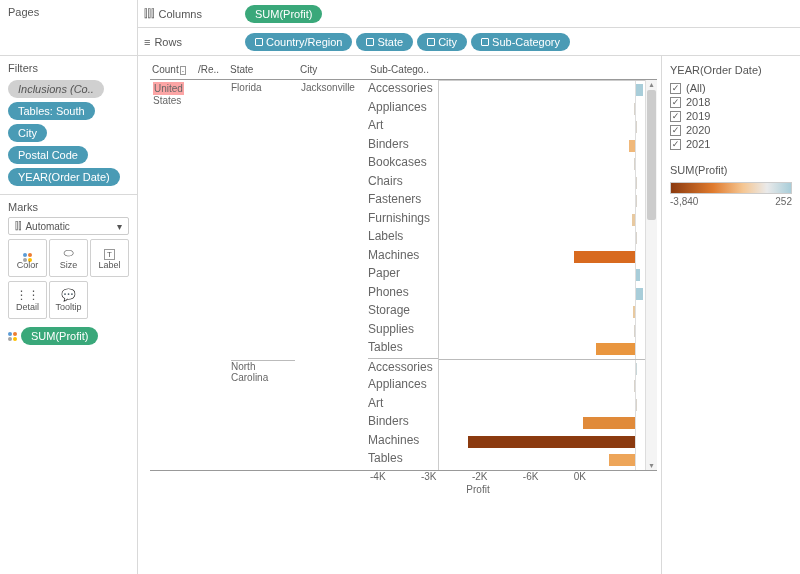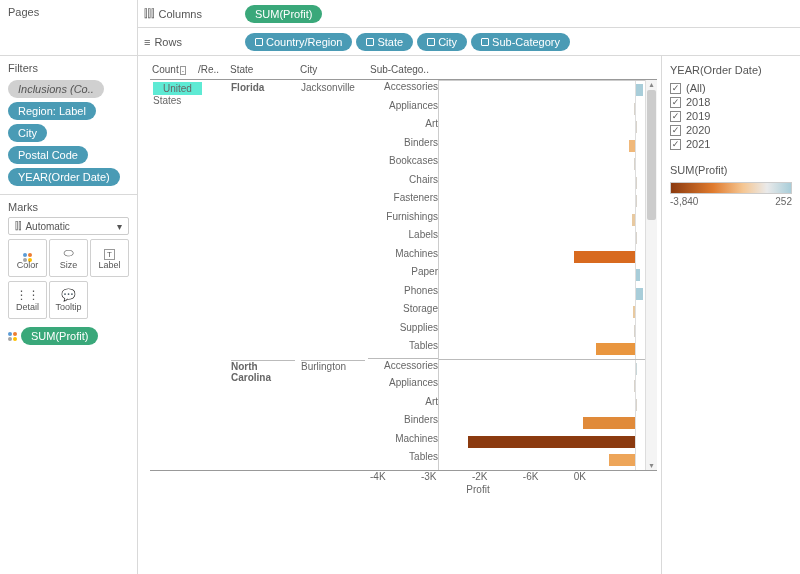--- a/index.html
+++ b/index.html
@@ -23,21 +23,21 @@
 .shelf-pill.green { background: #3aa87a; }
 .shelf-pill .box { width: 8px; height: 8px; border: 1px solid #fff; border-radius: 1px; display: inline-block; }
 .content { display: flex; flex: 1; }
 .viz { flex: 1; padding: 8px 4px 8px 12px; border-right: 1px solid #d9d9d9; display: flex; flex-direction: column; }
 .sheet-title { font-size: 16px; color: #555; margin-bottom: 10px; font-weight: 400; }
 .headers { display: flex; border-bottom: 1px solid #999; font-size: 10px; color: #555; height: 16px; }
 .hcol { border-right: 1px solid transparent; padding: 0 2px; overflow: hidden; white-space: nowrap; }
 .body-area { display: flex; flex: 1; position: relative; overflow: hidden; }
 .rowlabels { display: flex; }
 .labcol { font-size: 10px; color: #666; padding: 2px 3px 0 3px; }
-.subcat { font-size: 10px; color: #666; text-align: right; }
+.subcat { font-size: 12px; color: #666; }
 .subcat div { height: 18.5px; padding-top: 1px; }
 .bars { position: relative; border-left: 1px solid #ccc; border-top: 1px solid #ccc; }
 .bar-row { height: 18.5px; position: relative; }
 .bar { position: absolute; top: 3px; height: 12px; }
 .axis { height: 28px; text-align: center; font-size: 10px; color: #666; border-top: 1px solid #999; position: relative; }
 .ticks { display: flex; justify-content: space-between; padding: 0 2px; }
 .axlabel { margin-top: 2px; text-align: center; }
 .city-sep { border-top: 1px solid #bbb; }
 .scroll { width: 12px; background: #f4f4f4; border-left: 1px solid #ddd; position: relative; }
 .scroll-thumb { position: absolute; top: 10px; left: 1px; right: 1px; height: 130px; background: #ccc; border-radius: 2px; }
@@ -56,21 +56,21 @@
 
 <div class="app">
   <div class="left-col">
     <div class="panel" style="height:56px">
       <div class="panel-title">Pages</div>
     </div>
     <div class="panel">
       <div class="panel-title">Filters</div>
       <div id="filter-pills">
           <div><span class="pill gray">Inclusions (Co..</span></div>
-          <div><span class="pill ">Region: Label</span></div>
+          <div><span class="pill ">Tables: South</span></div>
           <div><span class="pill ">City</span></div>
           <div><span class="pill ">Postal Code</span></div>
           <div><span class="pill ">YEAR(Order Date)</span></div>
         </div>
     </div>
     <div class="panel" style="flex:1;border-bottom:none">
       <div class="panel-title">Marks</div>
       <div class="dropdown">
         <span style="display:flex;align-items:center;gap:4px">
             <span>⫿⫿</span>
@@ -150,29 +150,28 @@
           <div class="headers" id="hdrs">
               <div class="hcol" style="width: 40px;">Count<span style="border:1px solid #999;font-size:7px;padding:0 1px;margin-left:1px">-</span></div>
               <div class="hcol" style="width: 38px; text-align: center;">/Re..</div>
               <div class="hcol" style="width: 70px;">State</div>
               <div class="hcol" style="width: 70px;">City</div>
               <div class="hcol" style="width: 70px;">Sub-Catego..</div>
               <div style="flex: 1 1 0%;"></div>
             </div>
           <div class="body-area" style="height:390px">
             <div class="rowlabels" id="rowlabels">
-                <div class="labcol" style="width: 78px;"><div style="background:#5eead4;padding:1px 10px;display:inline-block">United</div><div>States</div></div>
-                <div class="labcol" style="width: 70px; font-weight: bold;">
+                <div class="labcol" style="width: 78px;"><div style="background:#fca5a5;padding:1px 1px;display:inline-block">United</div><div>States</div></div>
+                <div class="labcol" style="width: 70px;">
                   <div style="white-space: pre-line; height: 277.5px;">Florida</div>
                   <div class="city-sep" style="white-space: pre-line; height: 111px;">North
 Carolina</div>
                 </div>
                 <div class="labcol" style="width: 70px;">
                   <div style="height: 277.5px;">Jacksonville</div>
-                  <div class="city-sep" style="height: 111px;">Burlington</div>
                 </div>
                 <div class="subcat" style="width: 70px;">
                   <div>Accessories</div>
                   <div>Appliances</div>
                   <div>Art</div>
                   <div>Binders</div>
                   <div>Bookcases</div>
                   <div>Chairs</div>
                   <div>Fasteners</div>
                   <div>Furnishings</div>

